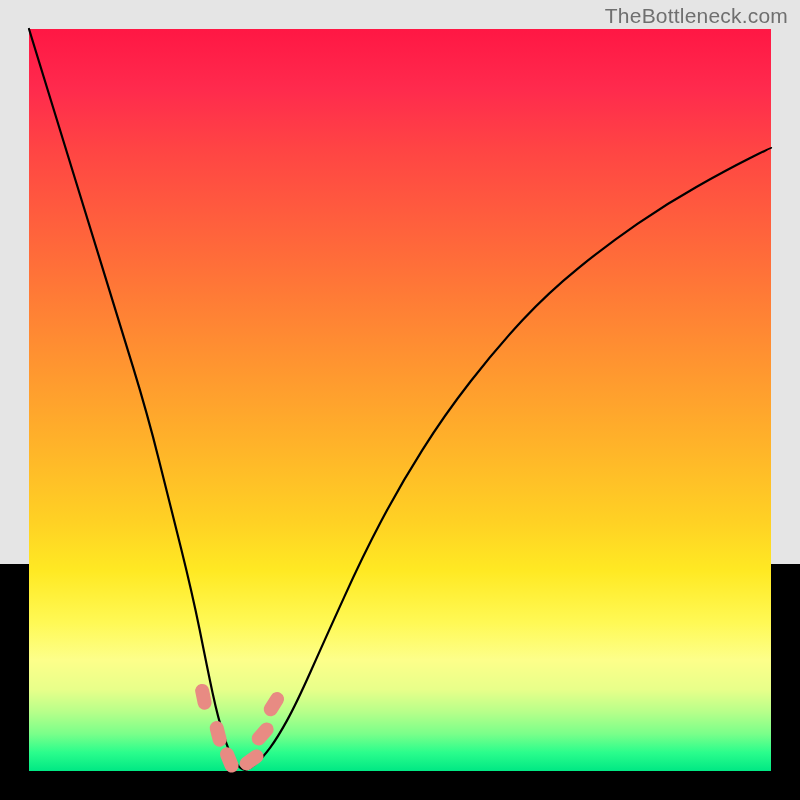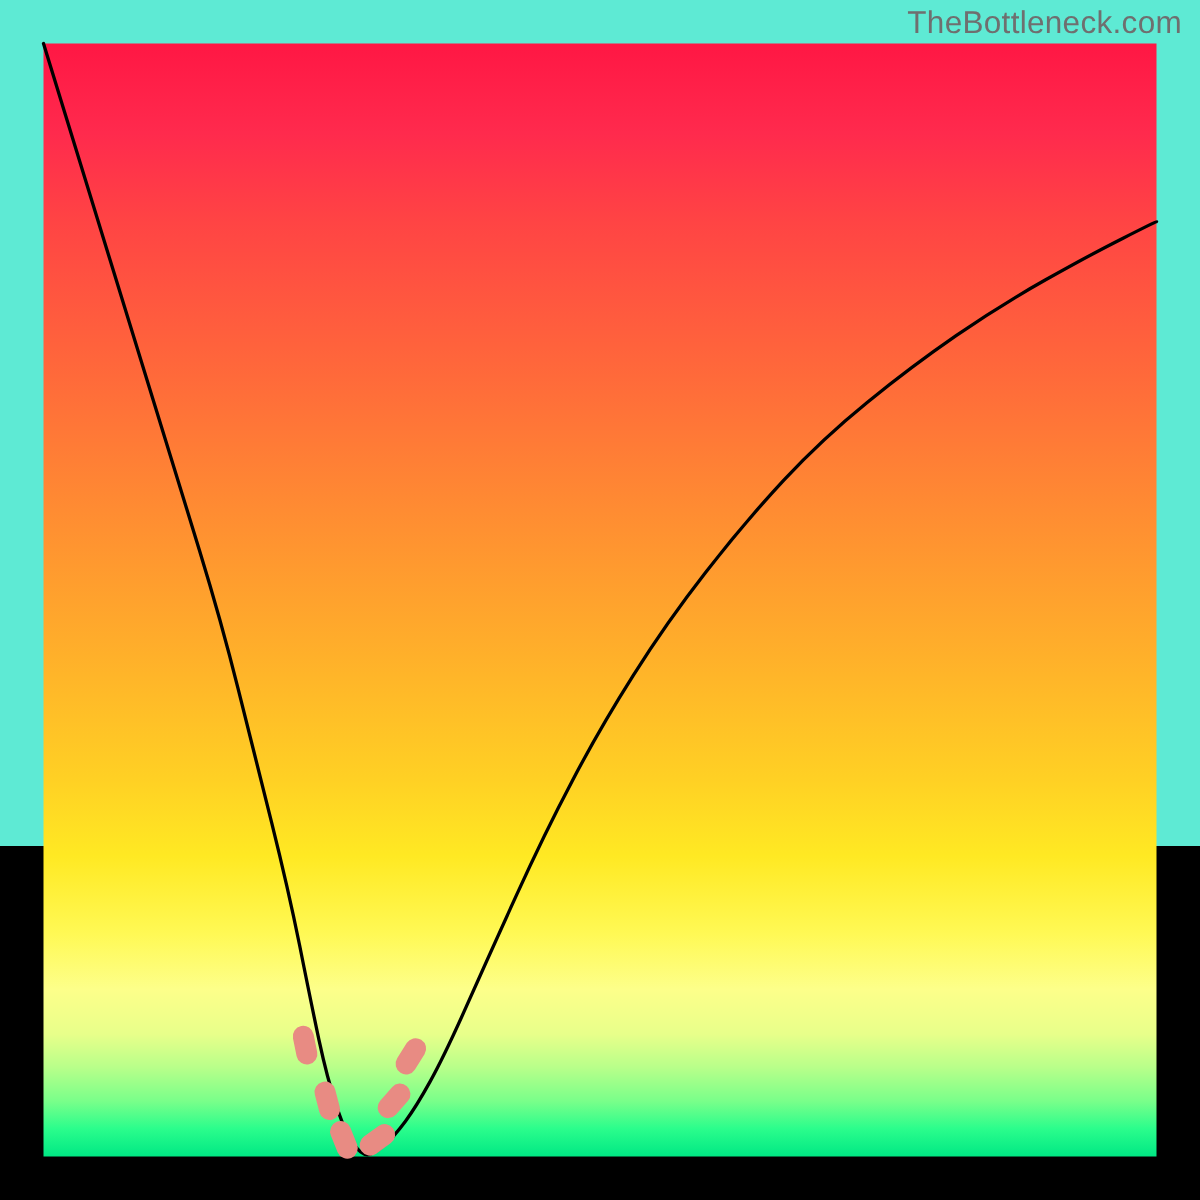--- a/index.html
+++ b/index.html
@@ -10,21 +10,21 @@
     background: #000;
     overflow: hidden;
     font-family: Arial, Helvetica, sans-serif;
   }
   .frame {
     position: absolute;
     left: 0;
     top: 0;
     width: 800px;
     height: 564px;
-    background: #5eead4;
+    background: #e5e5e5;
   }
   .plot {
     position: absolute;
     left: 29px;
     top: 29px;
     width: 742px;
     height: 742px;
     background: linear-gradient(to bottom,
       #ff1744 0%,
       #ff2a4d 8%,

